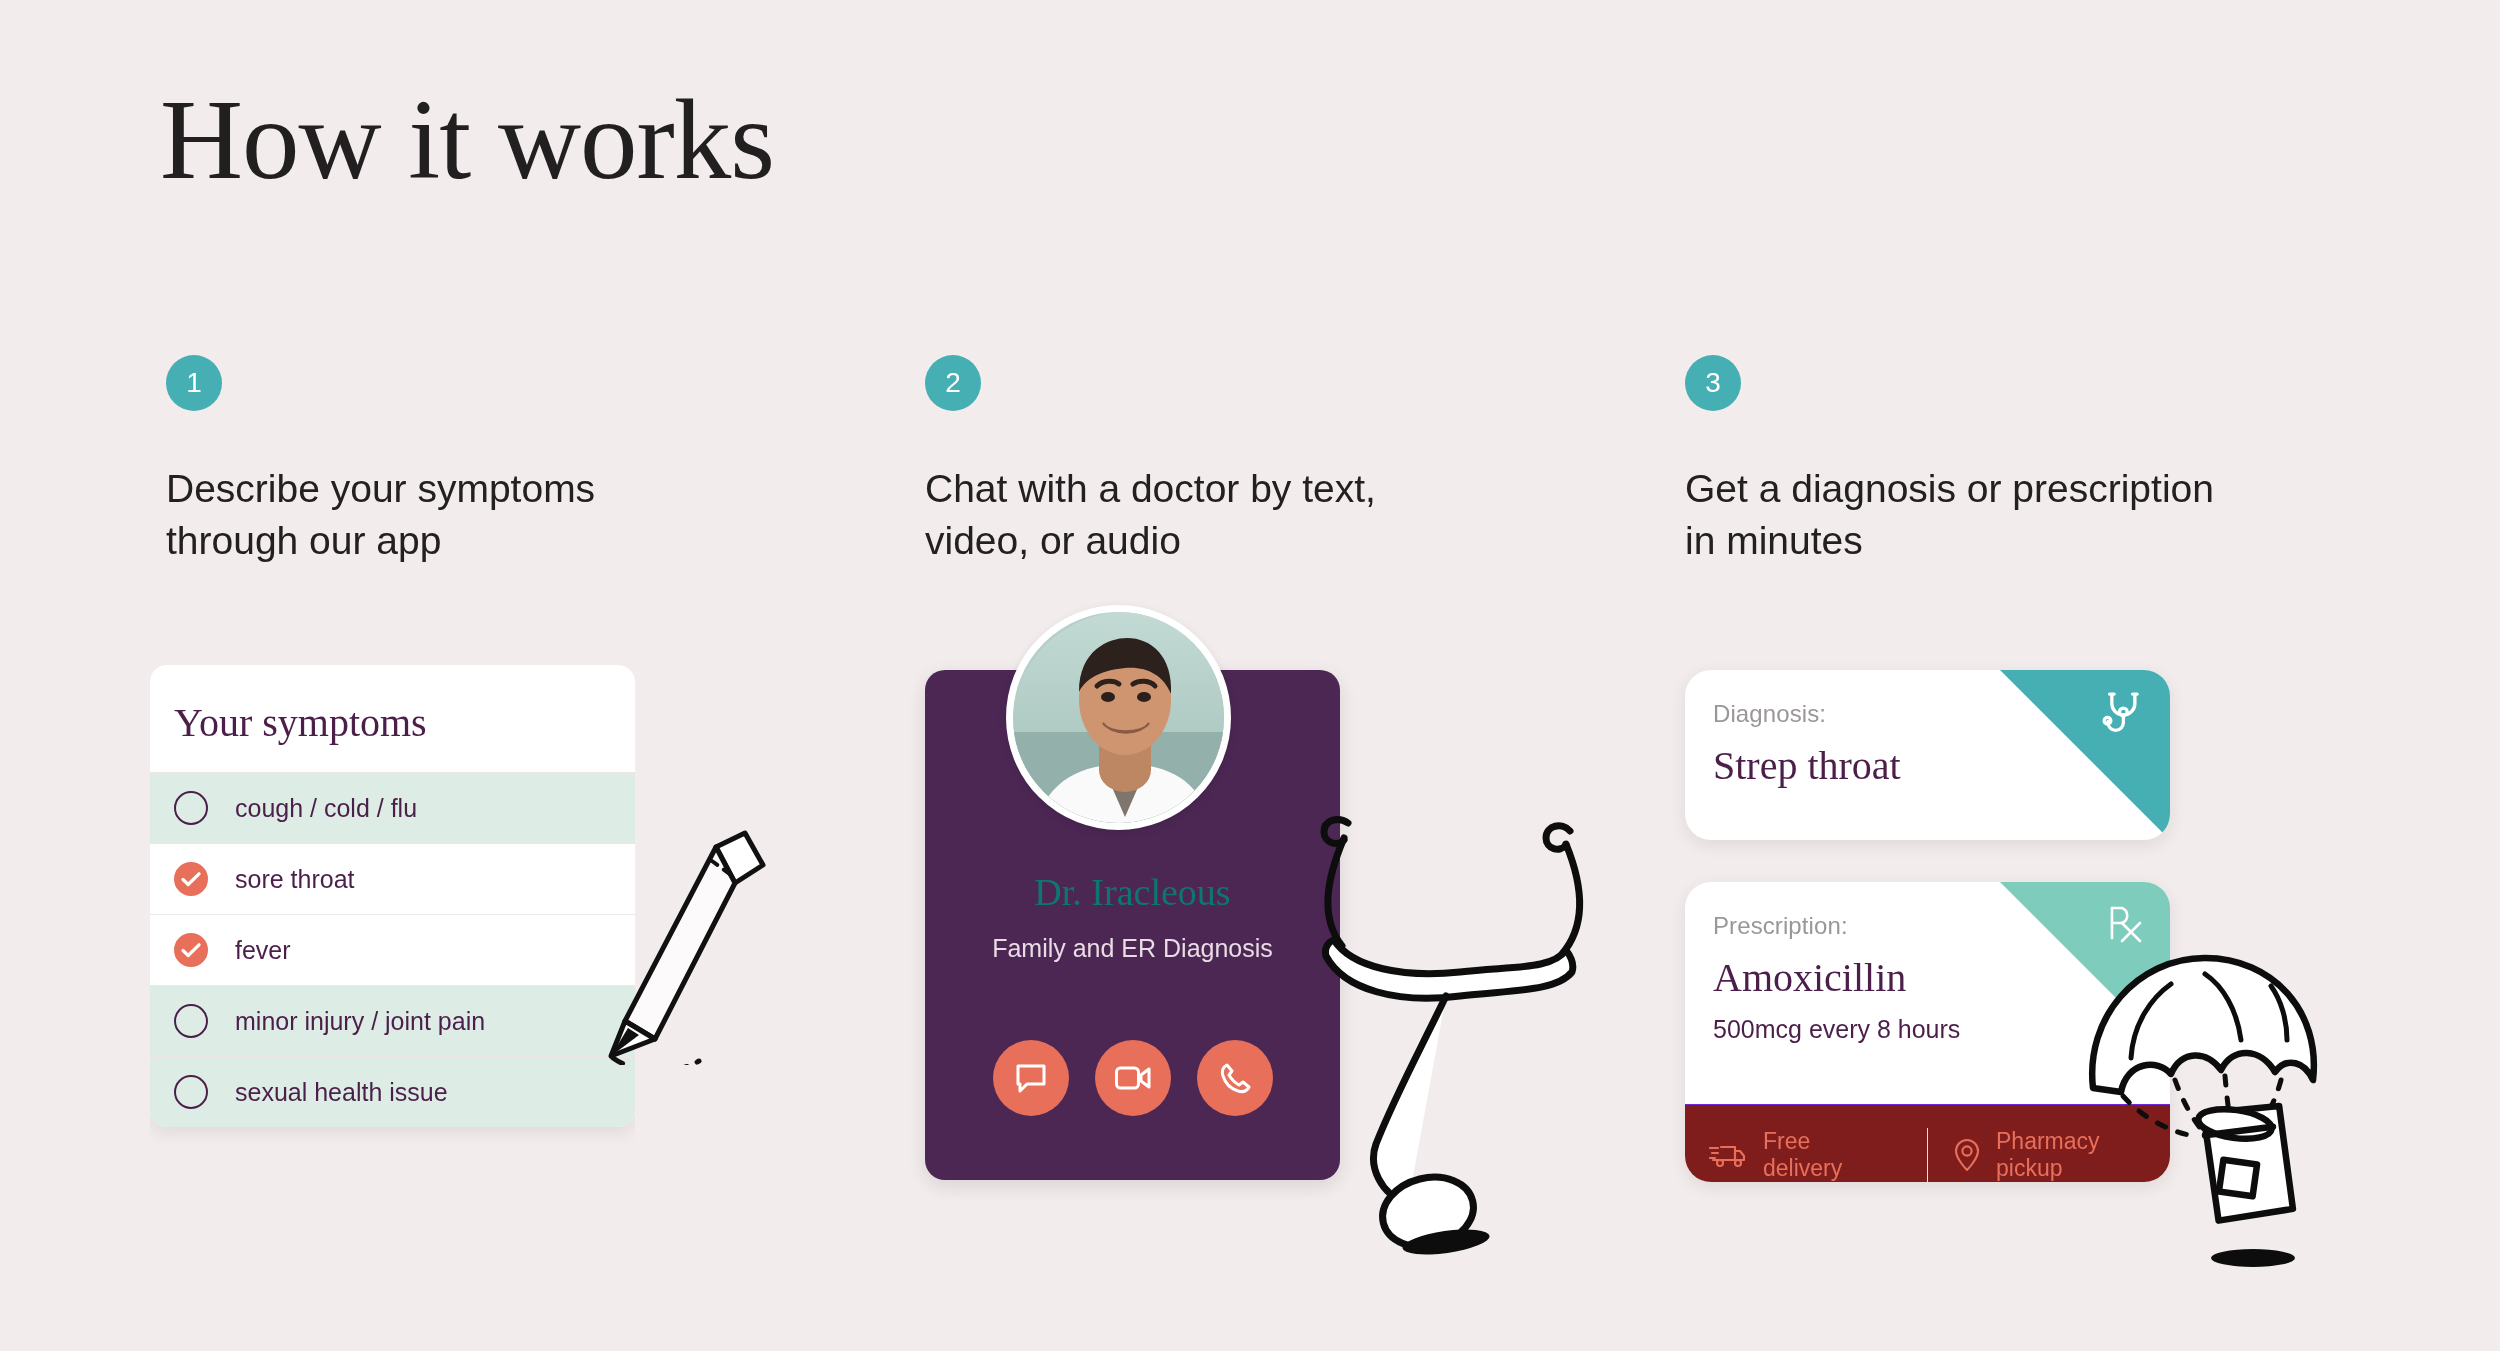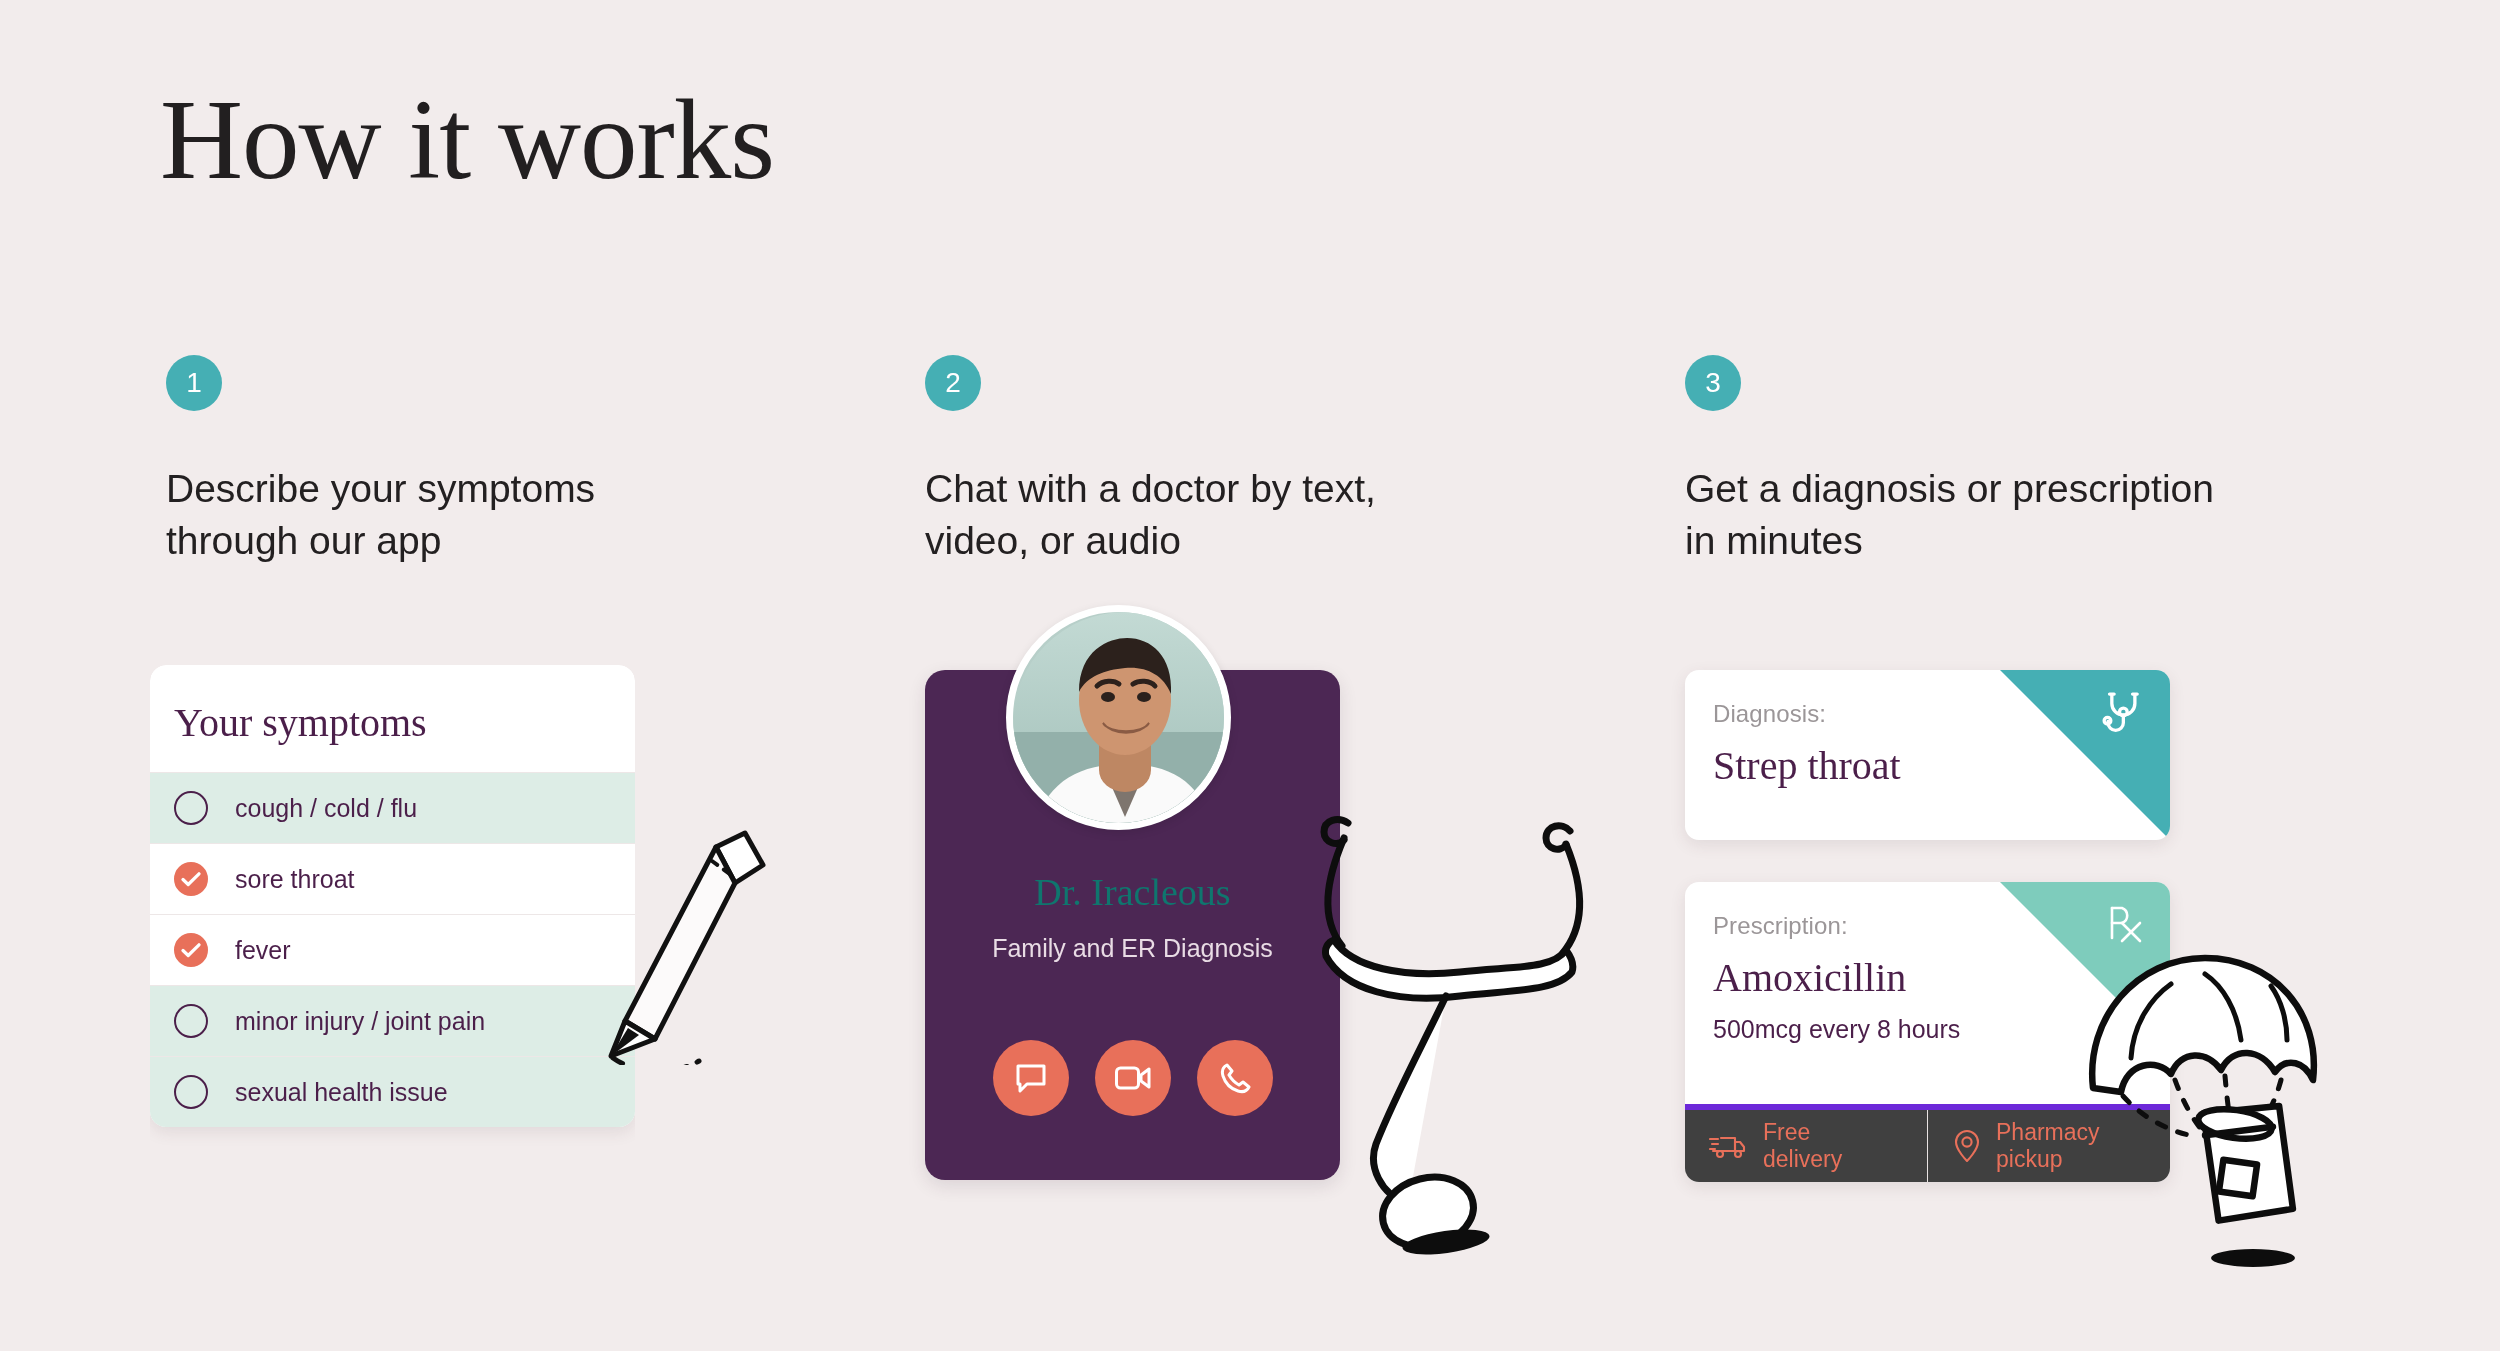--- a/index.html
+++ b/index.html
@@ -125,21 +125,21 @@
     display: flex; align-items: center; justify-content: center;
     border: none; cursor: pointer; padding: 0;
   }
   .stetho { position: absolute; left: 1280px; top: 800px; width: 380px; height: 470px; }
 
   
   .rcard {
     position: absolute;
     width: 485px;
     background: #FFFFFF;
-    border-radius: 14px;
+    border-radius: 26px;
     box-shadow: 0 5px 16px rgba(80,50,60,0.10);
     overflow: hidden;
   }
   .rcard-dx { left: 1685px; top: 670px; height: 170px; }
   .rcard-rx { left: 1685px; top: 882px; height: 300px; }
   .corner {
     position: absolute; right: 0; top: 0;
     width: 170px; height: 170px; pointer-events: none;
   }
   .rcard-body { position: relative; padding: 30px 28px 0 28px; z-index: 2; }
@@ -151,22 +151,23 @@
     font-family: "Liberation Serif", serif;
     font-size: 40px; color: #4B1F4A; font-weight: 400;
   }
   .rcard-dose {
     margin-top: 14px;
     font-size: 25px; color: #4B1F4A;
   }
   .rx-footer {
     position: absolute; left: 0; bottom: 0; width: 100%;
     height: 78px; display: flex;
-    border-top: 6px solid #6d28d9;
-    background: #404040;
+    border-top: 1px solid #6d28d9;
+    background: #7f1d1d;
+    align-items: flex-end;
   }
   .rx-foot-item {
     flex: 1; display: flex; align-items: center;
     gap: 14px; padding-left: 24px;
     color: #E8705A; font-size: 23px; line-height: 1.18;
   }
   .rx-foot-item + .rx-foot-item { border-left: 1px solid #E9E3E3; }
   .pills { position: absolute; left: 2075px; top: 940px; width: 350px; height: 340px; }
 </style>
 </head>

